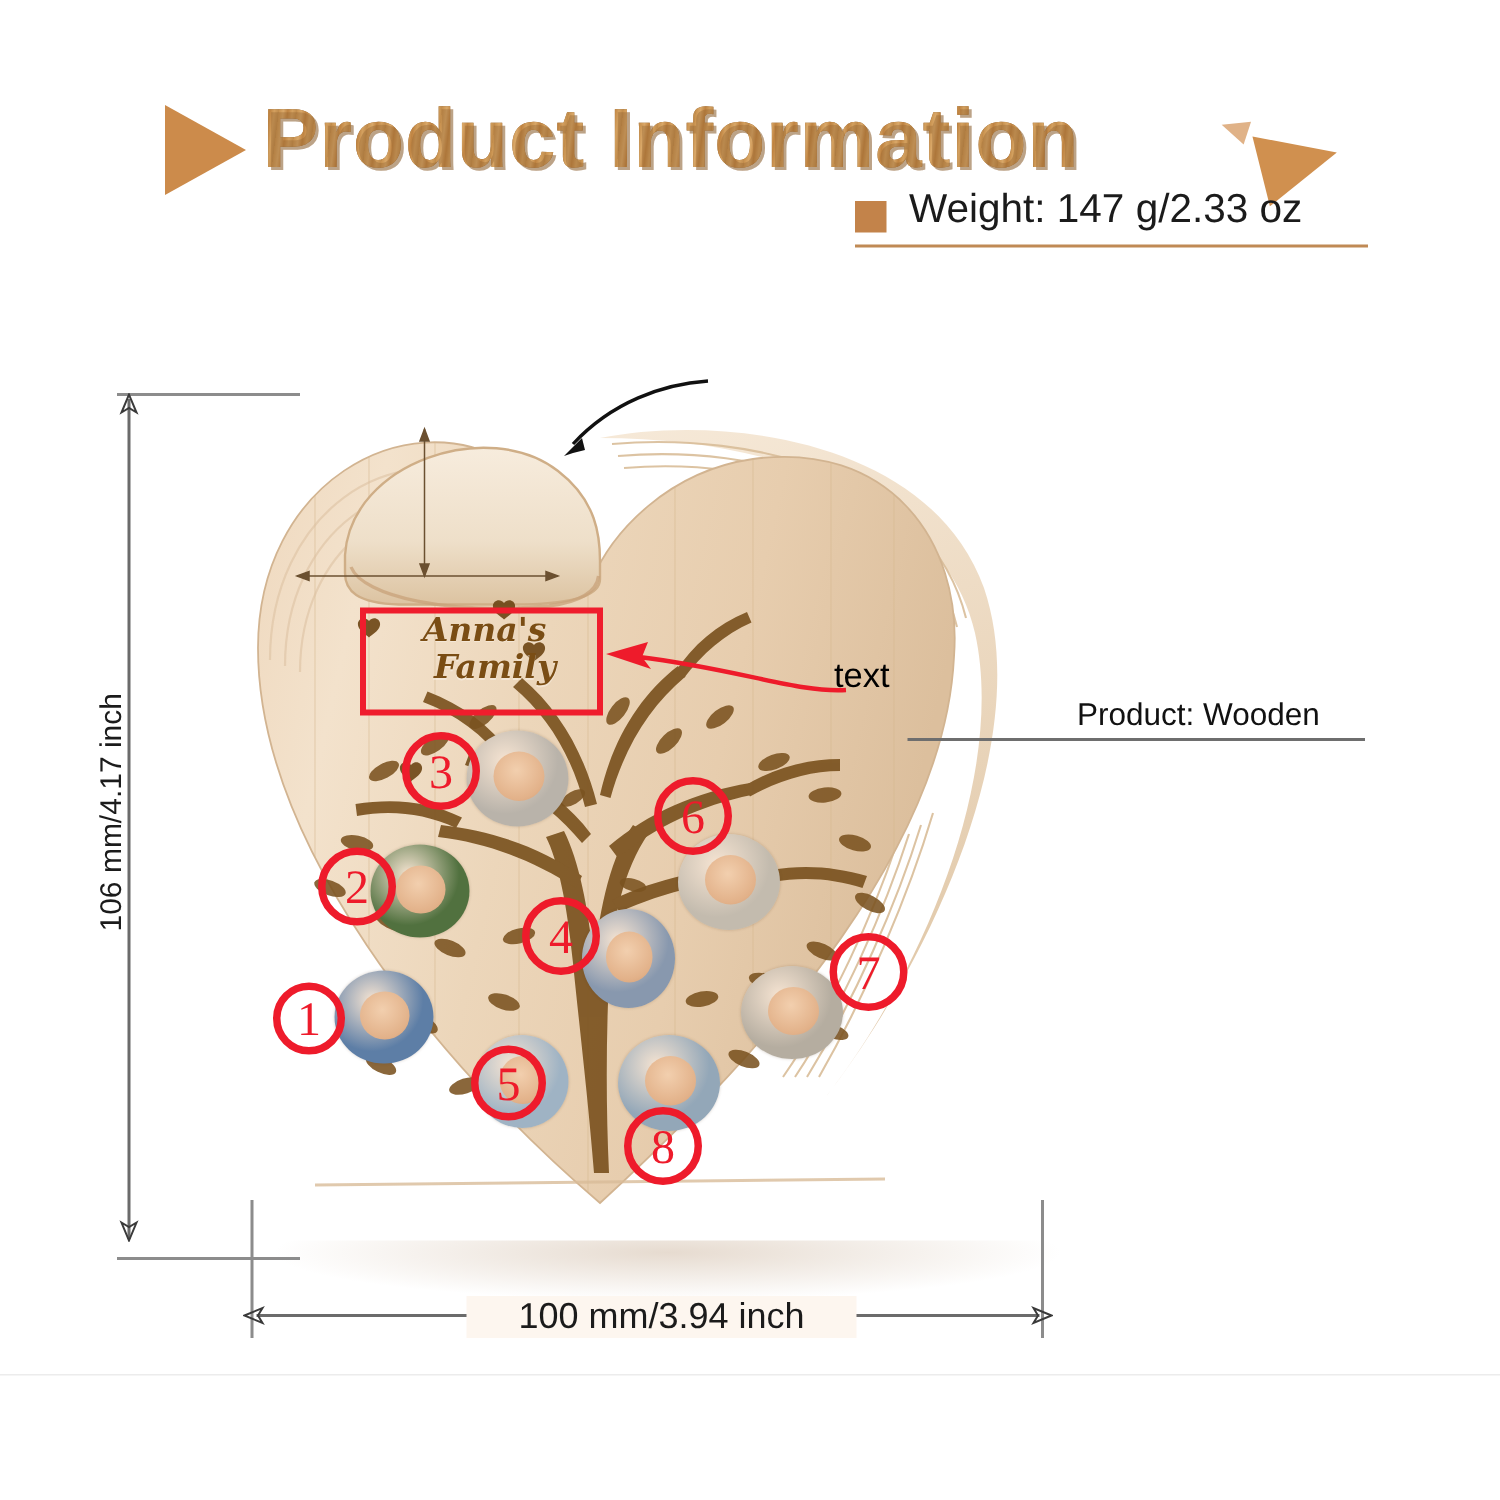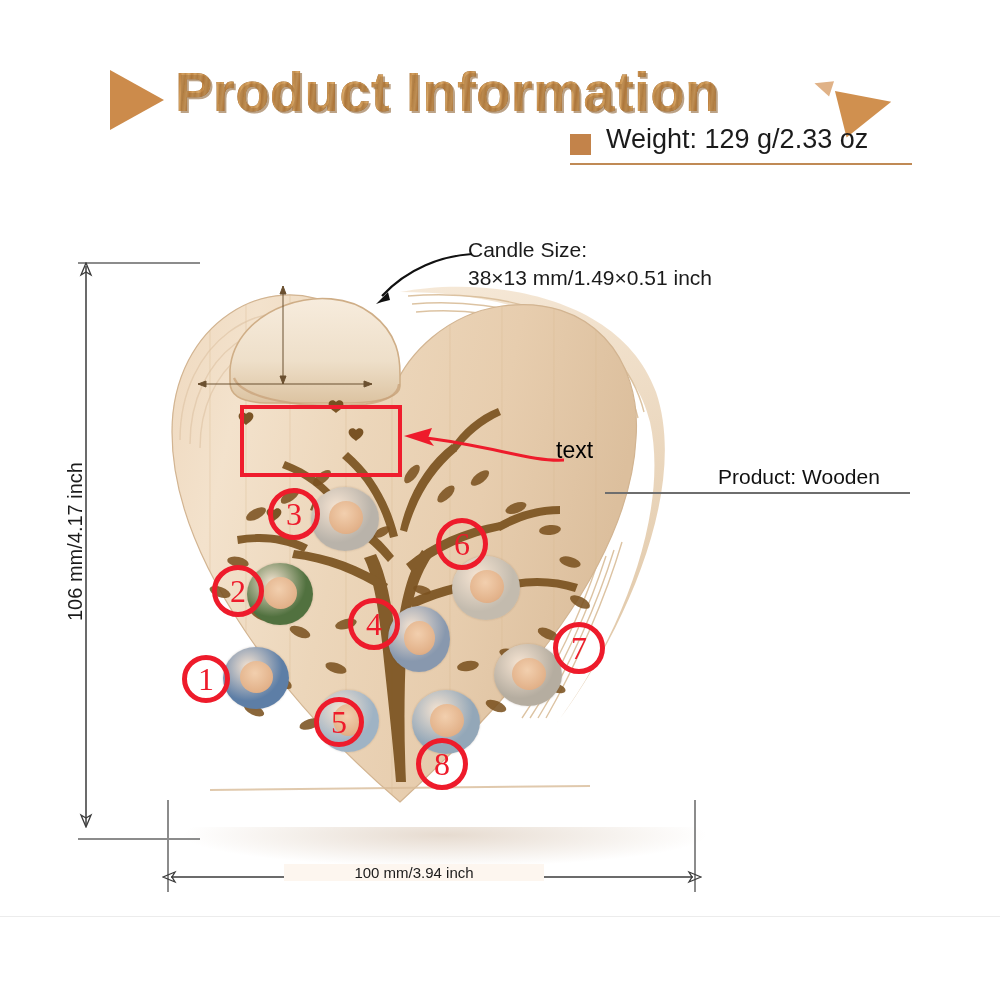--- a/index.html
+++ b/index.html
@@ -112,22 +112,22 @@
   #dim-left-line      { position:absolute; left:85px;  top:266px; width:1.6px; height:560px; background:#6b6b6b; }
   #dim-left-label {
     position:absolute; left:-35px; top:530px; width:220px;
     transform: rotate(-90deg); transform-origin:center center;
     text-align:center; font-size:20px; color:#1b1b1b; white-space:nowrap;
   }
   #dim-bot-ext-left   { position:absolute; left:167px; top:800px; width:1.5px; height:92px; background:#8c8c8c; }
   #dim-bot-ext-right  { position:absolute; left:694px; top:800px; width:1.5px; height:92px; background:#8c8c8c; }
   #dim-bot-line       { position:absolute; left:171px; top:876px; width:522px; height:1.6px; background:#6b6b6b; }
   #dim-bot-label {
-    position:absolute; left:284px; top:864px; width:260px;
-    text-align:center; font-size:15px; color:#1b1b1b;
+    position:absolute; left:311px; top:864px; width:260px;
+    text-align:center; font-size:24px; color:#1b1b1b;
     background:#fdf6ef; padding:0 6px;
   }
   .arrowhead { position:absolute; }
 
   
   .marker {
     position:absolute; border:5px solid #ee1b2b; border-radius:50%;
     color:#ee1b2b; display:flex; align-items:center; justify-content:center;
     font-size:32px; font-weight:400; background:transparent;
     font-family:"Liberation Serif", serif;
@@ -148,28 +148,24 @@
   <div id="header-band">
     <div class="tri" id="arrow-left"></div>
     <div id="title-under">Product Information</div>
     <div id="title-text">Product Information</div>
     <div class="tri" id="arrow-right-small"></div>
     <div class="tri" id="arrow-right-big"></div>
   </div>
 
   <div id="weight-row">
     <div id="weight-bullet"></div>
-    <div id="weight-label">Weight: 129 g/2.33 oz</div>
+    <div id="weight-label">Weight: 147 g/2.33 oz</div>
     <div id="weight-rule"></div>
   </div>
 
-  <div id="candle-callout">
-    <div id="candle-l1">Candle Size:</div>
-    <div id="candle-l2">38×13 mm/1.49×0.51 inch</div>
-  </div>
   <svg id="candle-arrow" viewBox="0 0 110 62">
     <path d="M104 6 C 74 8, 40 20, 14 48" stroke="#111" stroke-width="2.2" fill="none"></path>
     <path d="M8 56 L 20 44 L 22 52 L 14 54 Z" fill="#111"></path>
   </svg>
 
   <div id="product">
     <svg id="product-svg" width="570" height="590" viewBox="0 0 570 590">
       <defs>
         <linearGradient id="woodFace" x1="0" y1="0" x2="1" y2="0.25">
           <stop offset="0%" stop-color="#efd9bf"></stop>
@@ -339,20 +335,24 @@
       </div>
       <div style="position: absolute; left: 494px; top: 644px; width: 68px; height: 62px; border-radius: 50%; overflow: hidden; background: radial-gradient(circle at 38% 32%, rgb(246, 228, 210) 0%, rgb(181, 173, 160) 58%, rgb(181, 173, 160) 100%); box-shadow: rgba(90, 60, 30, 0.25) 0px 0px 2px;">
         <div style="position: absolute; left: 26%; top: 22%; width: 50%; height: 52%; border-radius: 50%; background: radial-gradient(circle at 45% 38%, rgb(242, 207, 174) 0%, rgb(226, 177, 137) 70%, rgb(207, 154, 114) 100%);"></div>
       </div>
       <div style="position: absolute; left: 412px; top: 690px; width: 68px; height: 64px; border-radius: 50%; overflow: hidden; background: radial-gradient(circle at 38% 32%, rgb(246, 228, 210) 0%, rgb(147, 167, 184) 58%, rgb(147, 167, 184) 100%); box-shadow: rgba(90, 60, 30, 0.25) 0px 0px 2px;">
         <div style="position: absolute; left: 26%; top: 22%; width: 50%; height: 52%; border-radius: 50%; background: radial-gradient(circle at 45% 38%, rgb(242, 207, 174) 0%, rgb(226, 177, 137) 70%, rgb(207, 154, 114) 100%);"></div>
       </div>
     </div>
 
   <div id="name-box"></div>
+  <div id="name-script">
+    <div class="l1">Anna's</div>
+    <div class="l2">Family</div>
+  </div>
   <svg id="text-arrow" viewBox="0 0 180 52">
     <path d="M 172 40 C 140 42, 100 26, 34 18" stroke="#ee1b2b" stroke-width="3" fill="none"></path>
     <path d="M 12 16 L 40 8 L 36 18 L 42 26 Z" fill="#ee1b2b"></path>
   </svg>
   <div id="text-word">text</div>
 
   <div id="material-line"></div>
   <div id="material-label">Product: Wooden</div>
 
   <div id="dim-left-ext-top"></div>

